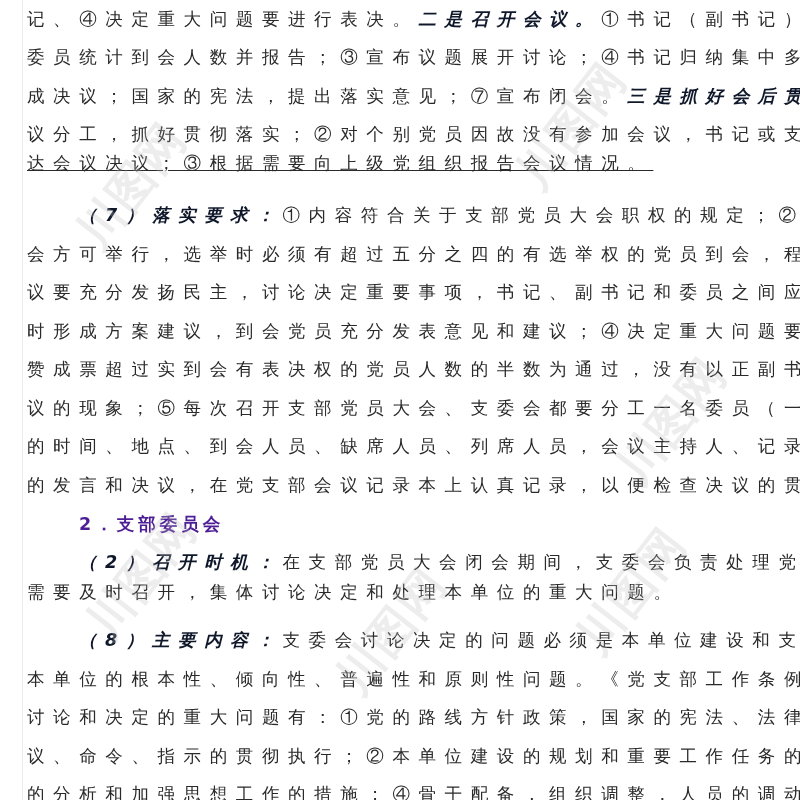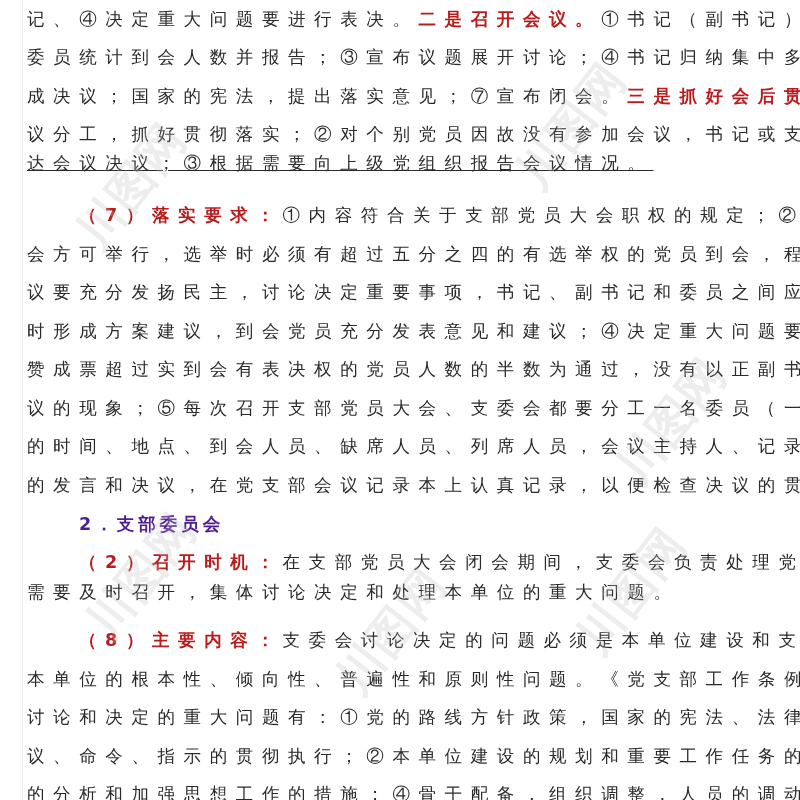--- a/index.html
+++ b/index.html
@@ -14,21 +14,21 @@
     background: #ececec;
   }
   .page {
     position: absolute; left: 27px; top: 0; width: 745px;
   }
   .line {
     position: absolute; left: 0; height: 38px; line-height: 38px;
     font-size: 17.5px; white-space: nowrap; letter-spacing: 8.6px;
   }
   .line.indent { left: 52px; }
-  .b { font-weight: bold; font-family: "DejaVu Sans", "Liberation Sans", sans-serif; color: #b91c1c; }
+  .b { font-weight: bold; font-family: "DejaVu Sans", "Liberation Sans", sans-serif; color: #0f172a; font-style: italic; }
   .heading { font-weight: bold; font-family: "DejaVu Sans", "Liberation Sans", sans-serif; color: #4c1d95; letter-spacing: 4px; }
   .watermark {
     position: absolute; color: rgba(190,190,190,0.28);
     font-family: "DejaVu Sans", sans-serif; font-size: 46px; font-weight: bold;
     transform: rotate(-52deg); white-space: nowrap; pointer-events: none;
     letter-spacing: 2px;
   }
 </style>
 </head>
 <body>

